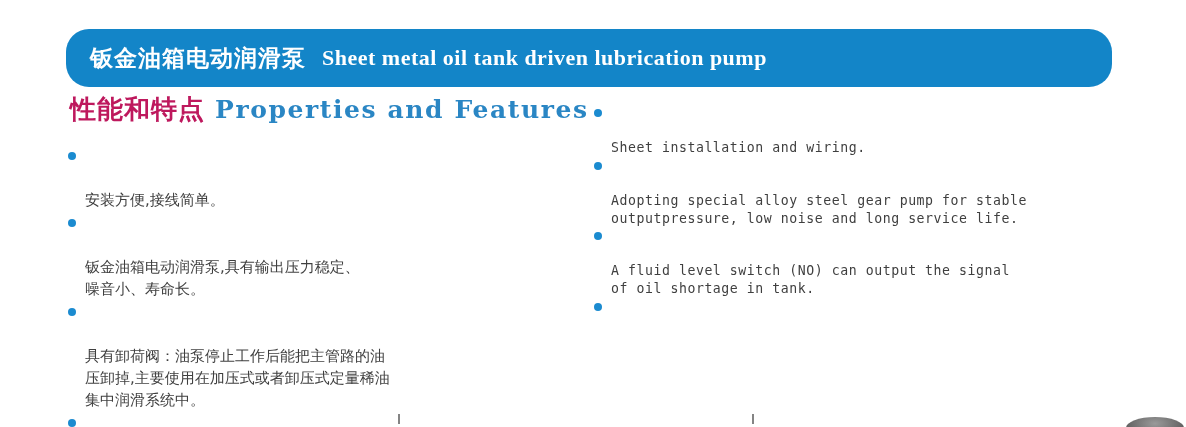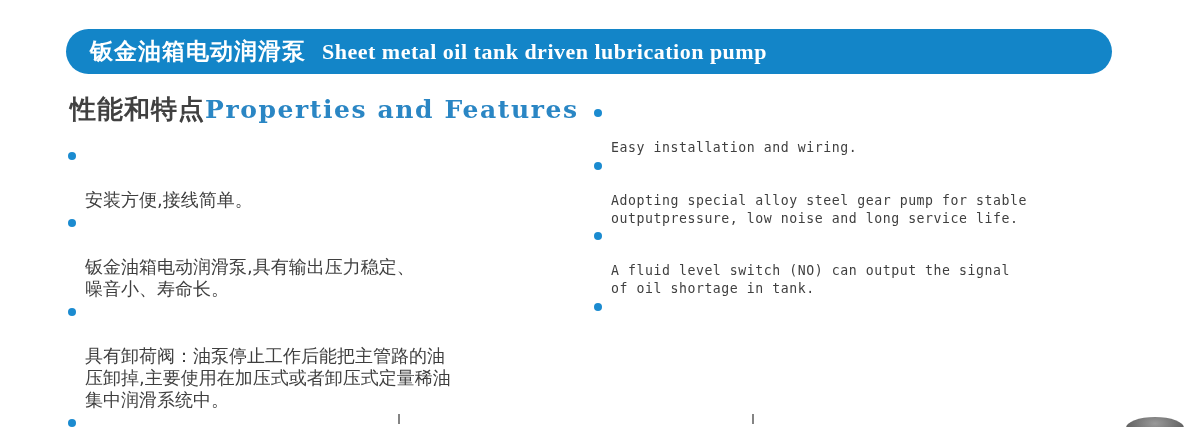--- a/index.html
+++ b/index.html
@@ -15,21 +15,21 @@
     font-family: "Liberation Sans", sans-serif;
     -webkit-font-smoothing: antialiased;
   }
 
   
   #title-banner {
     position: absolute;
     left: 66px;
     top: 29px;
     width: 1046px;
-    height: 45px;
+    height: 58px;
     background: #1385c8;
     border-radius: 23px;
     display: flex;
     align-items: center;
     box-sizing: border-box;
     padding-left: 24px;
   }
   #title-banner .cn {
     color: #ffffff;
     font-family: "DejaVu Sans", sans-serif;
@@ -51,32 +51,33 @@
   
   #section-heading {
     position: absolute;
     left: 70px;
     top: 92px;
     display: flex;
     align-items: baseline;
     white-space: nowrap;
   }
   #section-heading .cn {
-    color: #404040;
+    color: #be185d;
     font-family: Liberation Sans, sans-serif;
     font-size: 26px;
     font-weight: bold;
     letter-spacing: 1px;
   }
   #section-heading .en {
     color: #2a86c4;
     font-family: "DejaVu Serif", serif;
     font-size: 25px;
     font-weight: bold;
     letter-spacing: 1.6px;
+    margin-left: 10px;
     text-align: center;
   }
 
   
   .bullet-list {
     position: absolute;
     margin: 0;
     padding: 0;
     list-style: none;
   }
@@ -95,21 +96,21 @@
   }
 
   
   #cn-list {
     left: 68px;
     top: 145px;
     width: 500px;
   }
   #cn-list .bullet-item {
     font-family: "DejaVu Sans", sans-serif;
-    font-size: 18px;
+    font-size: 15px;
     line-height: 22px;
     margin-bottom: 1px;
     white-space: pre-line;
   }
   #cn-list .bullet-dot { top: 7px; }
 
   
   #en-list {
     left: 594px;
     top: 104px;
@@ -175,21 +176,21 @@
   <li class="bullet-item">
     <span class="bullet-dot"></span>
     
   </li>
 
 </ul>
 
 <ul class="bullet-list" id="en-list">
   <li class="bullet-item">
     <span class="bullet-dot"></span>
-    <span>Easy installation and wiring.</span>
+    <span>Sheet installation and wiring.</span>
   </li>
   <li class="bullet-item">
     <span class="bullet-dot"></span>
     <span>Adopting special alloy steel gear pump for stable
 outputpressure, low noise and long service life.</span>
   </li>
   <li class="bullet-item">
     <span class="bullet-dot"></span>
     <span>A fluid level switch (NO) can output the signal
 of oil shortage in tank.</span>

